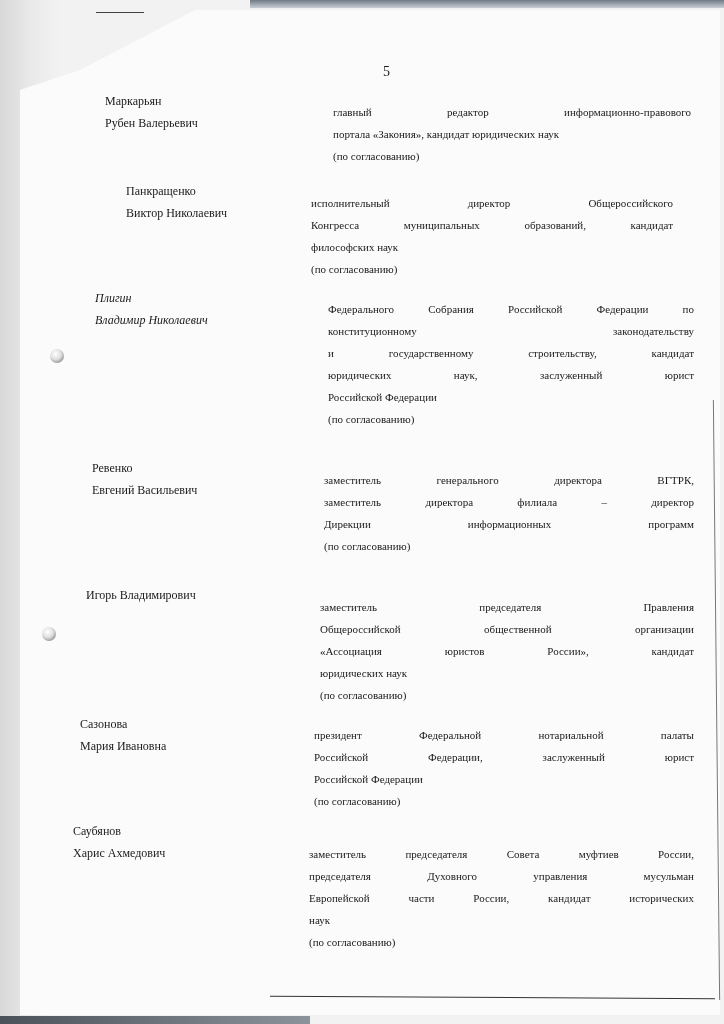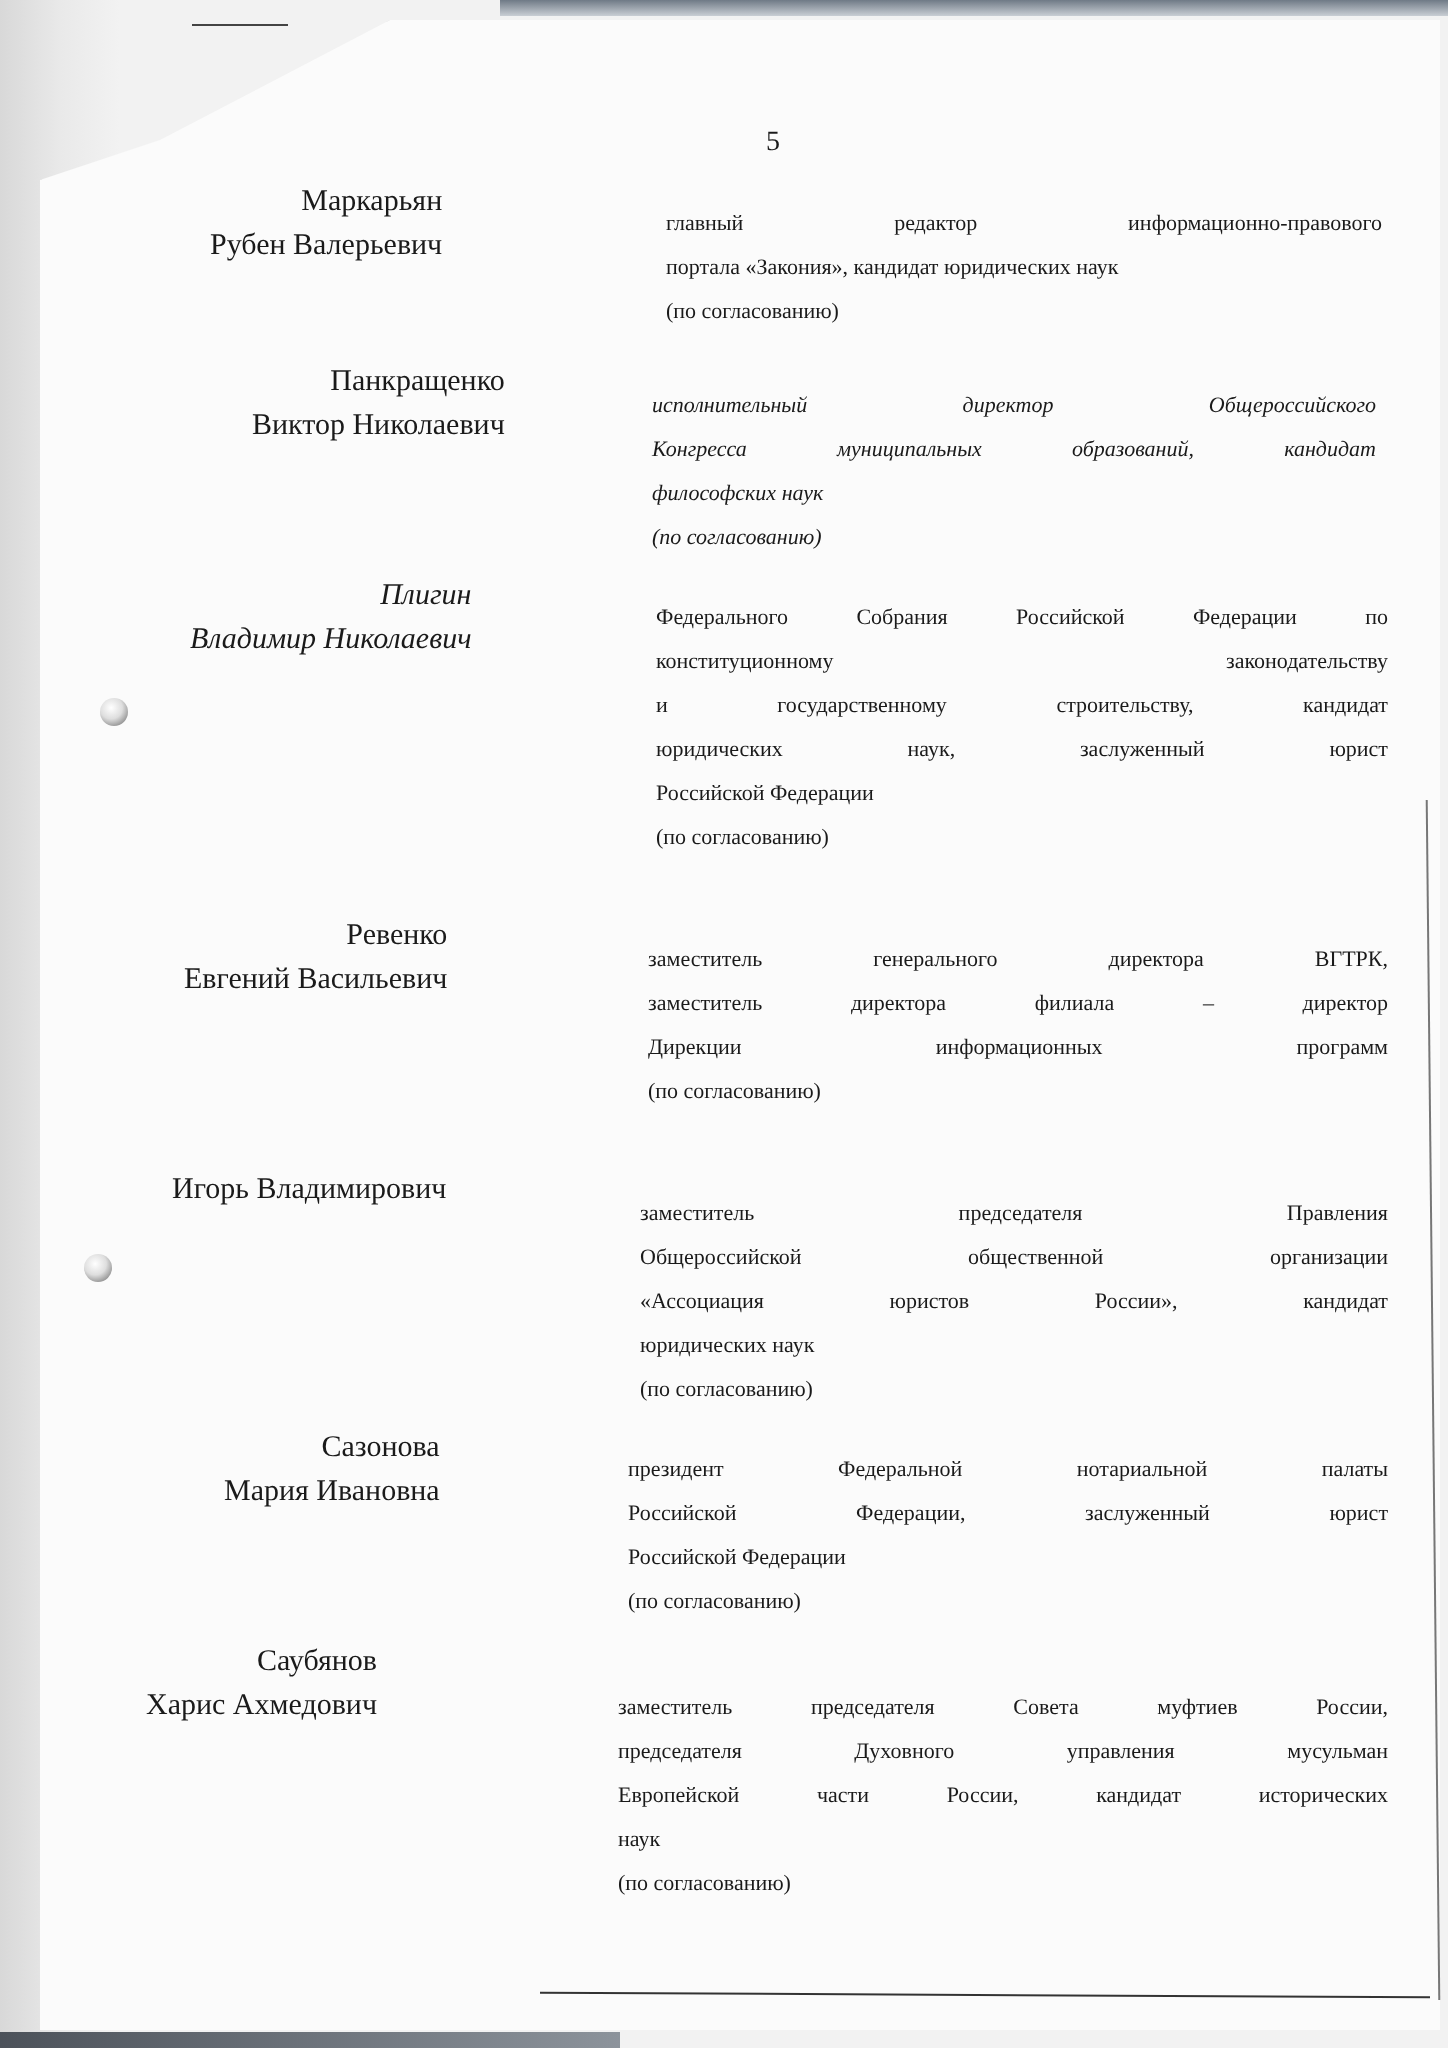--- a/index.html
+++ b/index.html
@@ -43,21 +43,21 @@
     }
     .punch {
       position: absolute; width: 14px; height: 14px; border-radius: 50%;
       background: radial-gradient(circle at 40% 35%, #ffffff 0%, #dedede 45%, #8f8f8f 80%);
     }
     .page-number {
       position: absolute; left: 383px; top: 64px; font-size: 14px;
     }
     .entry { position: absolute; }
     .surname, .given-names {
-      font-size: 15px; line-height: 22px; white-space: nowrap; text-align: right;
+      font-size: 12px; line-height: 22px; white-space: nowrap;
     }
     .position {
       position: absolute; font-size: 11px; line-height: 22px;
       text-align: justify; text-align-last: left;
     }
     .position .line { display: block; text-align: justify; text-align-last: justify; white-space: nowrap; }
     .position .line.last { text-align-last: left; }
     .note { display: block; }
   </style>
 </head>
@@ -83,21 +83,21 @@
 <div class="position" style="left:333px; top:101px; width:358px;">
   <span class="line">главный редактор информационно-правового</span>
   <span class="line last">портала «Закония», кандидат юридических наук</span>
   <span class="note">(по согласованию)</span>
 </div>
 
 <div class="entry" style="left:102px; top:180px;margin-left:24px;">
   <div class="surname">Панкращенко</div>
   <div class="given-names">Виктор Николаевич</div>
 </div>
-<div class="position" style="left:326px; top:192px; width:362px;font-style:italic;">
+<div class="position" style="left:311px; top:192px; width:362px;">
   <span class="line">исполнительный директор Общероссийского</span>
   <span class="line">Конгресса муниципальных образований, кандидат</span>
   <span class="line last">философских наук</span>
   <span class="note">(по согласованию)</span>
 </div>
 
 <div class="entry" style="left:95px; top:287px;font-style:italic;">
   <div class="surname">Плигин</div>
   <div class="given-names">Владимир Николаевич</div>
 </div>
@@ -125,21 +125,21 @@
   <div class="given-names">Игорь Владимирович</div>
 </div>
 <div class="position" style="left:320px; top:596px; width:374px;">
   <span class="line">заместитель председателя Правления</span>
   <span class="line">Общероссийской общественной организации</span>
   <span class="line">«Ассоциация юристов России», кандидат</span>
   <span class="line last">юридических наук</span>
   <span class="note">(по согласованию)</span>
 </div>
 
-<div class="entry" style="left:80px; top:713px;margin-left:32px;">
+<div class="entry" style="left:80px; top:713px;">
   <div class="surname">Сазонова</div>
   <div class="given-names">Мария Ивановна</div>
 </div>
 <div class="position" style="left:314px; top:724px; width:380px;">
   <span class="line">президент Федеральной нотариальной палаты</span>
   <span class="line">Российской Федерации, заслуженный юрист</span>
   <span class="line last">Российской Федерации</span>
   <span class="note">(по согласованию)</span>
 </div>
 

